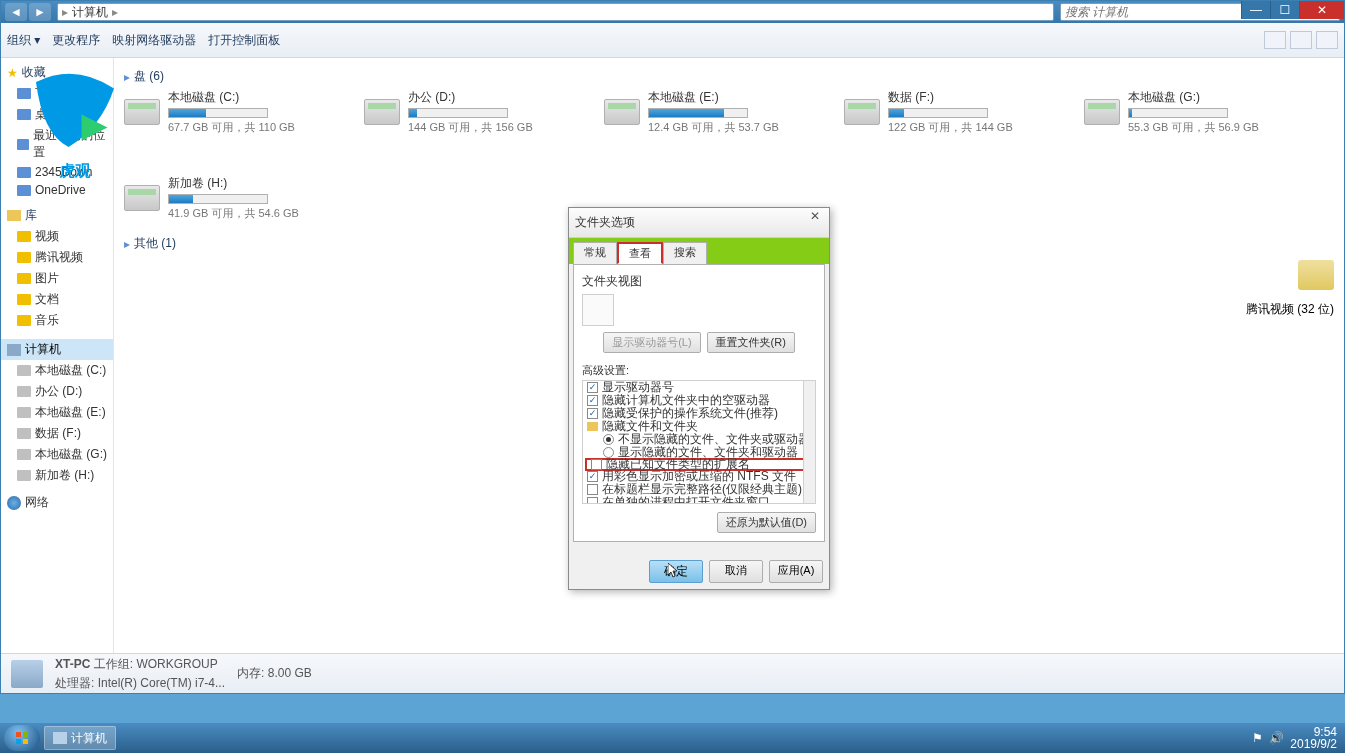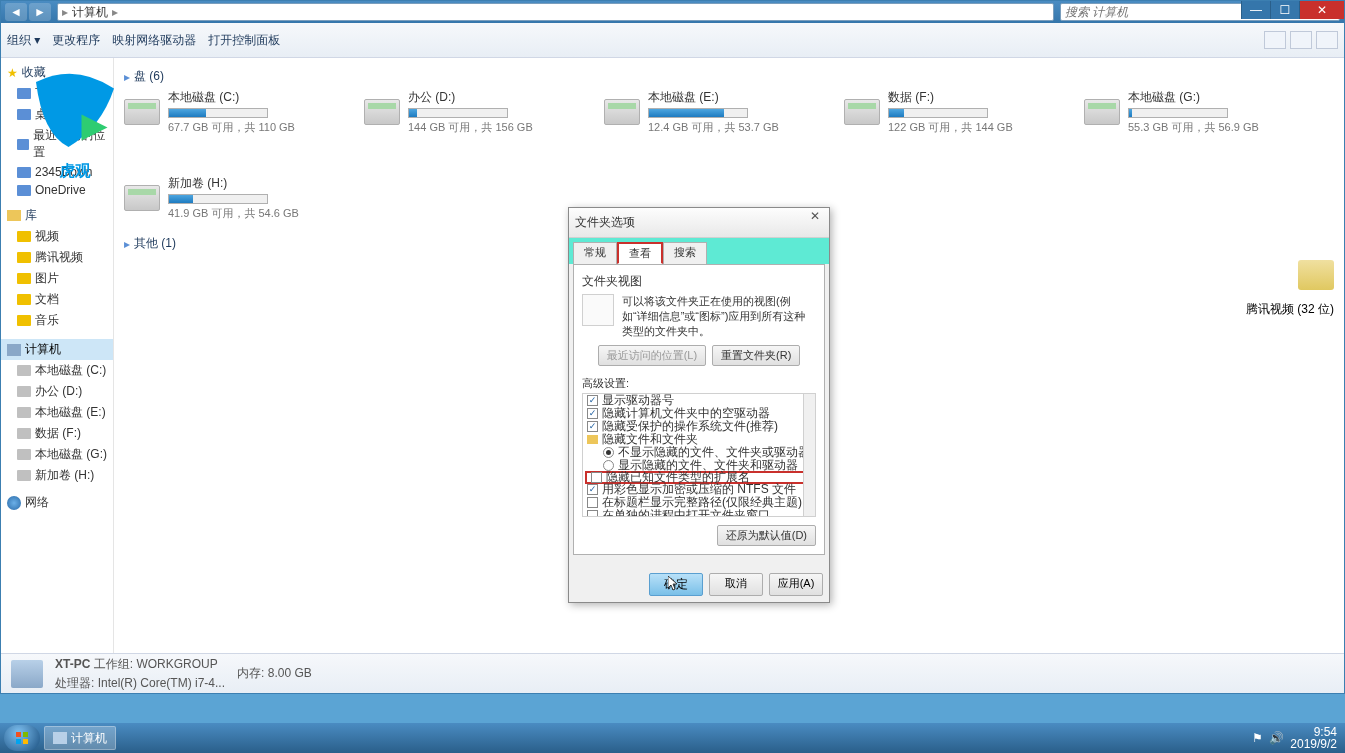--- a/index.html
+++ b/index.html
@@ -48,21 +48,21 @@
 .other-ico{width:36px;height:30px;background:linear-gradient(#f0e0a0,#e0c860);border-radius:3px;}
 .statusbar{position:absolute;bottom:0;left:0;right:0;height:40px;background:linear-gradient(#f6f8fb,#e8eef5);border-top:1px solid #d0d7e5;display:flex;align-items:center;padding:4px 10px;gap:12px;color:#555;}
 .statusbar .pc-ico{width:32px;height:28px;background:linear-gradient(#b8d0e8,#8aa8c8);border-radius:2px;}
 .statusbar .col{display:flex;flex-direction:column;gap:2px;}
 .logo{position:absolute;top:56px;left:10px;width:130px;height:130px;z-index:5;}
 .logo svg{width:100%;height:100%;}
 
 .dlg{position:absolute;left:568px;top:207px;width:262px;background:#f0f0f0;border:1px solid #8a8a8a;box-shadow:2px 2px 8px rgba(0,0,0,.3);z-index:20;}
 .dlg-title{height:30px;background:linear-gradient(#fdfdfd,#e8e8e8);border-bottom:1px solid #d0d0d0;display:flex;align-items:center;padding:0 6px;color:#333;}
 .dlg-close{position:absolute;top:0;right:4px;width:20px;height:16px;display:flex;align-items:center;justify-content:center;color:#555;}
-.dlg-tabs{display:flex;background:#5eead4;padding:4px 4px 0;}
+.dlg-tabs{display:flex;background:#84cc16;padding:4px 4px 0;}
 .dlg-tab{padding:2px 10px;border:1px solid #b0b0b0;border-bottom:none;background:#f0f0f0;color:#333;font-size:11px;}
 .dlg-tab.active{background:#fff;border:2px solid #c9302c;border-bottom:1px solid #fff;position:relative;z-index:2;}
 .dlg-body{background:#fff;margin:0 4px 12px;border:1px solid #b0b0b0;padding:8px;}
 .fv-head{color:#333;}
 .fv-row{display:flex;gap:8px;margin-top:4px;}
 .fv-ico{width:32px;height:32px;border:1px solid #d0d0d0;background:#fafafa;}
 .fv-desc{font-size:11px;color:#333;flex:1;}
 .fv-btns{display:flex;gap:6px;justify-content:center;margin-top:6px;}
 .fv-btn{padding:2px 8px;border:1px solid #adadad;background:linear-gradient(#f6f6f6,#e0e0e0);border-radius:2px;font-size:11px;color:#333;}
 .fv-btn.dis{color:#999;}
@@ -320,24 +320,23 @@
   </div>
   <div class="dlg-tabs">
     <div class="dlg-tab">常规</div>
     <div class="dlg-tab active">查看</div>
     <div class="dlg-tab">搜索</div>
   </div>
   <div class="dlg-body">
     <div class="fv-head">文件夹视图</div>
     <div class="fv-row">
       <div class="fv-ico"></div>
-      <div class="fv-desc">可以将该文件夹正在使用的视图(例如“详细信息”或“图标”)应用到所有这种类型的文件夹中。</div>
     </div>
     <div class="fv-btns">
-      <div class="fv-btn dis">最近访问的位置(L)</div>
+      <div class="fv-btn dis">显示驱动器号(L)</div>
       <div class="fv-btn">重置文件夹(R)</div>
     </div>
     <div class="adv-head">高级设置:</div>
     <div class="adv-list">
       <div id="adv-items">
           <div class="adv-item">
             <span class="cb">✓</span>
             <span>显示驱动器号</span>
           </div>
           <div class="adv-item">

